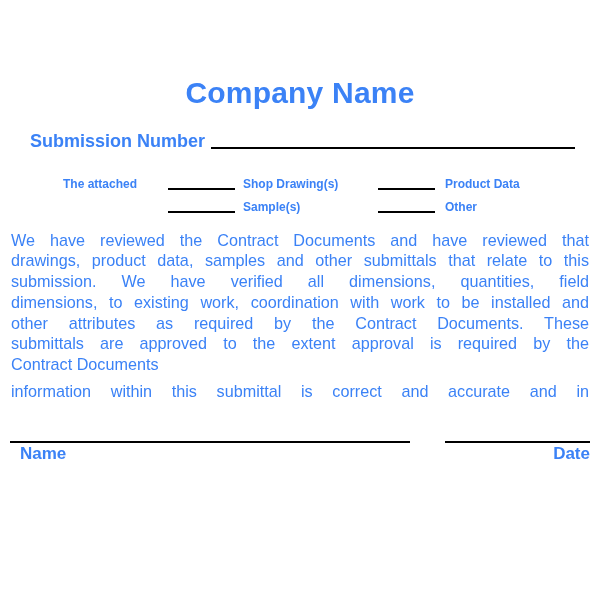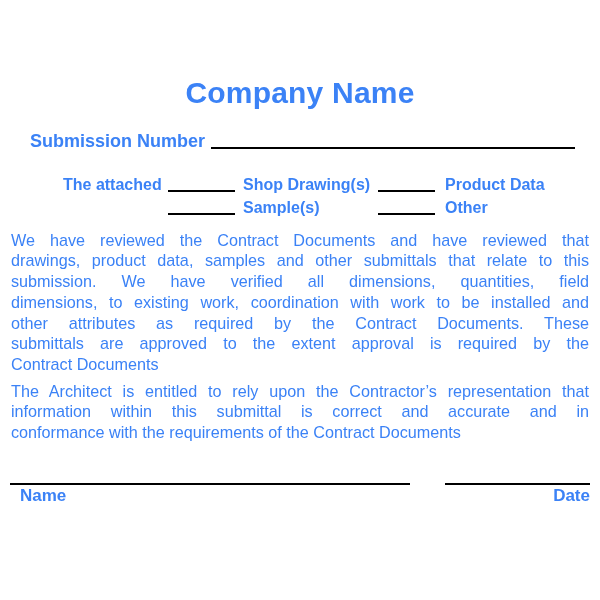--- a/index.html
+++ b/index.html
@@ -42,21 +42,21 @@
   .submission-row .fill-line {
     flex: 1 1 auto;
     margin-left: 6px;
     align-self: baseline;
     position: relative;
     top: 2px;
   }
   
   .attached {
     margin: 21px 0 0 63px;
-    font-size: 16px;
+    font-size: 12px;
     font-weight: bold;
     line-height: 23.5px;
     white-space: nowrap;
   }
   .attached .row { height: 23.5px; }
   .cell-intro   { display: inline-block; width: 105px; }
   .blank-a      { width: 67px; margin-right: 8px; }
   .cell-opt     { display: inline-block; width: 135px; }
   .blank-b      { width: 57px; margin-right: 10px; }
   
@@ -124,23 +124,21 @@
     <div class="jline">We have reviewed the Contract Documents and have reviewed that</div>
     <div class="jline">drawings, product data, samples and other submittals that relate to this</div>
     <div class="jline">submission. We have verified all dimensions, quantities, field</div>
     <div class="jline">dimensions, to existing work, coordination with work to be installed and</div>
     <div class="jline">other attributes as required by the Contract Documents. These</div>
     <div class="jline">submittals are approved to the extent approval is required by the</div>
     <div class="jline last">Contract Documents</div>
   </div>
 
   <div class="para second">
-    <div class="jline">The Architect is entitled to rely upon the Contractor’s representation that</div>
     <div class="jline">information within this submittal is correct and accurate and in</div>
-    <div class="jline last">conformance with the requirements of the Contract Documents</div>
   </div>
 
   <div class="sig-lines">
     <div class="sig-line name"></div>
     <div class="sig-line date"></div>
   </div>
   <div class="sig-labels">
     <div class="name">Name</div>
     <div class="date">Date</div>
   </div>

